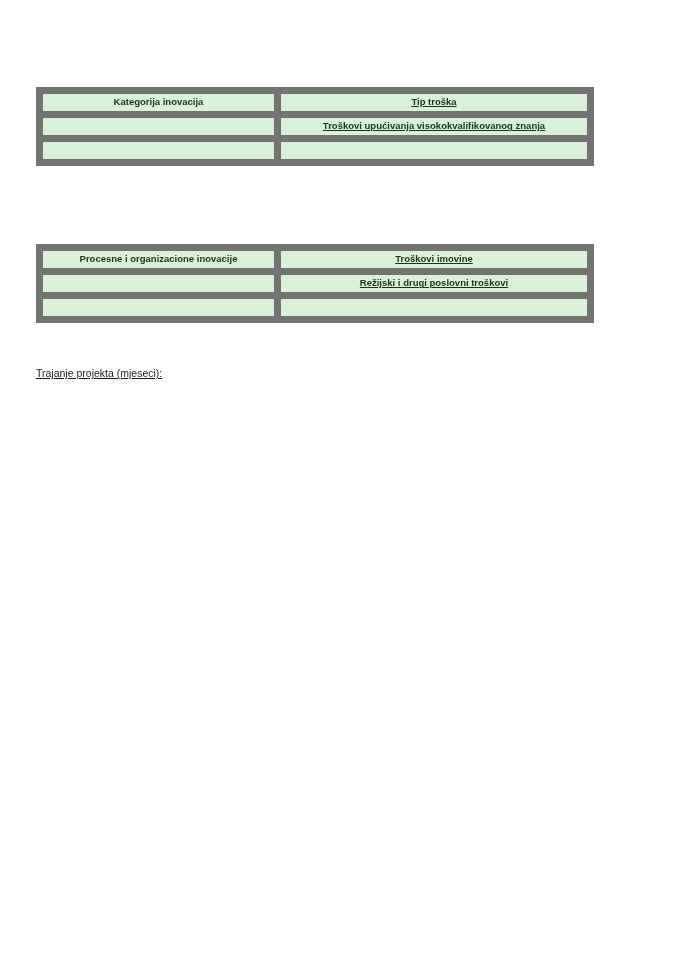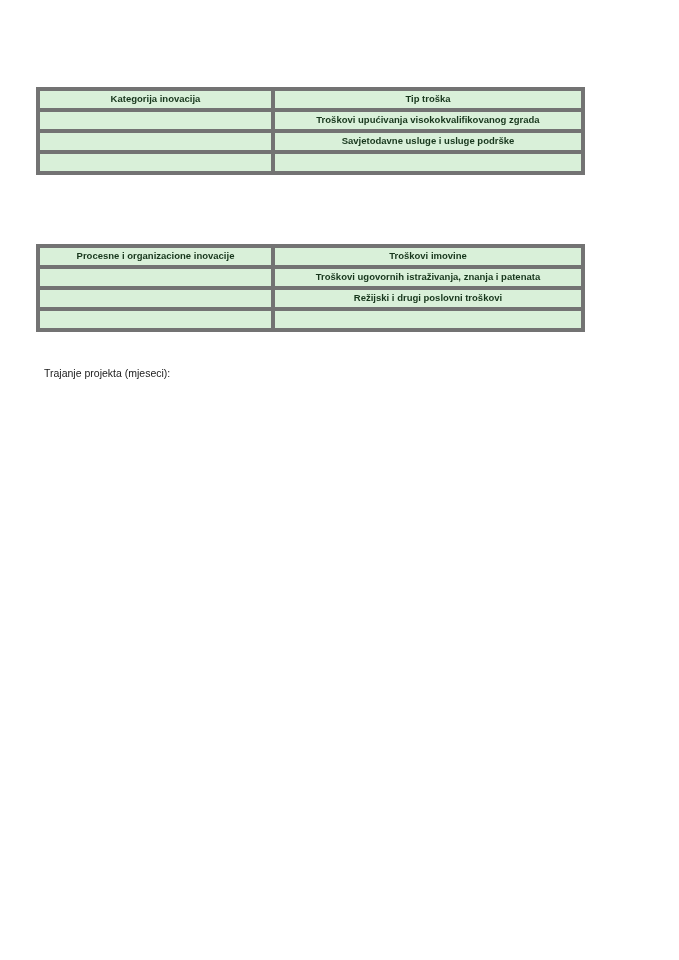--- a/index.html
+++ b/index.html
@@ -20,87 +20,80 @@
     width: 679px;
     height: 960px;
     background: #ffffff;
   }
   .table-block {
     position: absolute;
     border-collapse: collapse;
     table-layout: fixed;
   }
   .table-block td {
-    border: 4px solid #737373;
+    border: 7px solid #737373;
     background: #d9f0d9;
     height: 17px;
     padding: 0 2px;
     text-align: center;
     vertical-align: middle;
     font-size: 9.5px;
     font-weight: bold;
     color: #17361c;
     line-height: 1.1;
     white-space: nowrap;
     overflow: hidden;
   }
   .table-block td.empty {
     font-weight: normal;
   }
   .col-a { width: 227px; }
-  .col-b { width: 302px; }
+  .col-b { width: 302px; text-decoration: underline; }
 
   #table-one { left: 36px; top: 87px; }
   #table-two { left: 36px; top: 244px; border-radius: 28px; }
 
   .duration-label {
     position: absolute;
-    left: 44px;
+    left: 36px;
     top: 367px;
     font-size: 10.5px;
     font-weight: normal;
     color: #1a1a1a;
     white-space: nowrap;
+    text-decoration: underline;
   }
 </style>
 </head>
 <body>
 
 <div class="page">
 
   <table class="table-block" id="table-one">
     <tbody>
       <tr>
         <td class="col-a">Kategorija inovacija</td>
         <td class="col-b">Tip troška</td>
       </tr>
       <tr>
         <td class="col-a empty"></td>
-        <td class="col-b">Troškovi upućivanja visokokvalifikovanog zgrada</td>
-      </tr>
-      <tr>
-        <td class="col-a empty"></td>
-        <td class="col-b">Savjetodavne usluge i usluge podrške</td>
+        <td class="col-b">Troškovi upućivanja visokokvalifikovanog znanja</td>
       </tr>
       <tr>
         <td class="col-a empty"></td>
         <td class="col-b empty"></td>
       </tr>
     </tbody>
   </table>
 
   <table class="table-block" id="table-two">
     <tbody>
       <tr>
         <td class="col-a">Procesne i organizacione inovacije</td>
         <td class="col-b">Troškovi imovine</td>
-      </tr>
-      <tr>
-        <td class="col-a empty"></td>
-        <td class="col-b">Troškovi ugovornih istraživanja, znanja i patenata</td>
       </tr>
       <tr>
         <td class="col-a empty"></td>
         <td class="col-b">Režijski i drugi poslovni troškovi</td>
       </tr>
       <tr>
         <td class="col-a empty"></td>
         <td class="col-b empty"></td>
       </tr>
     </tbody>

